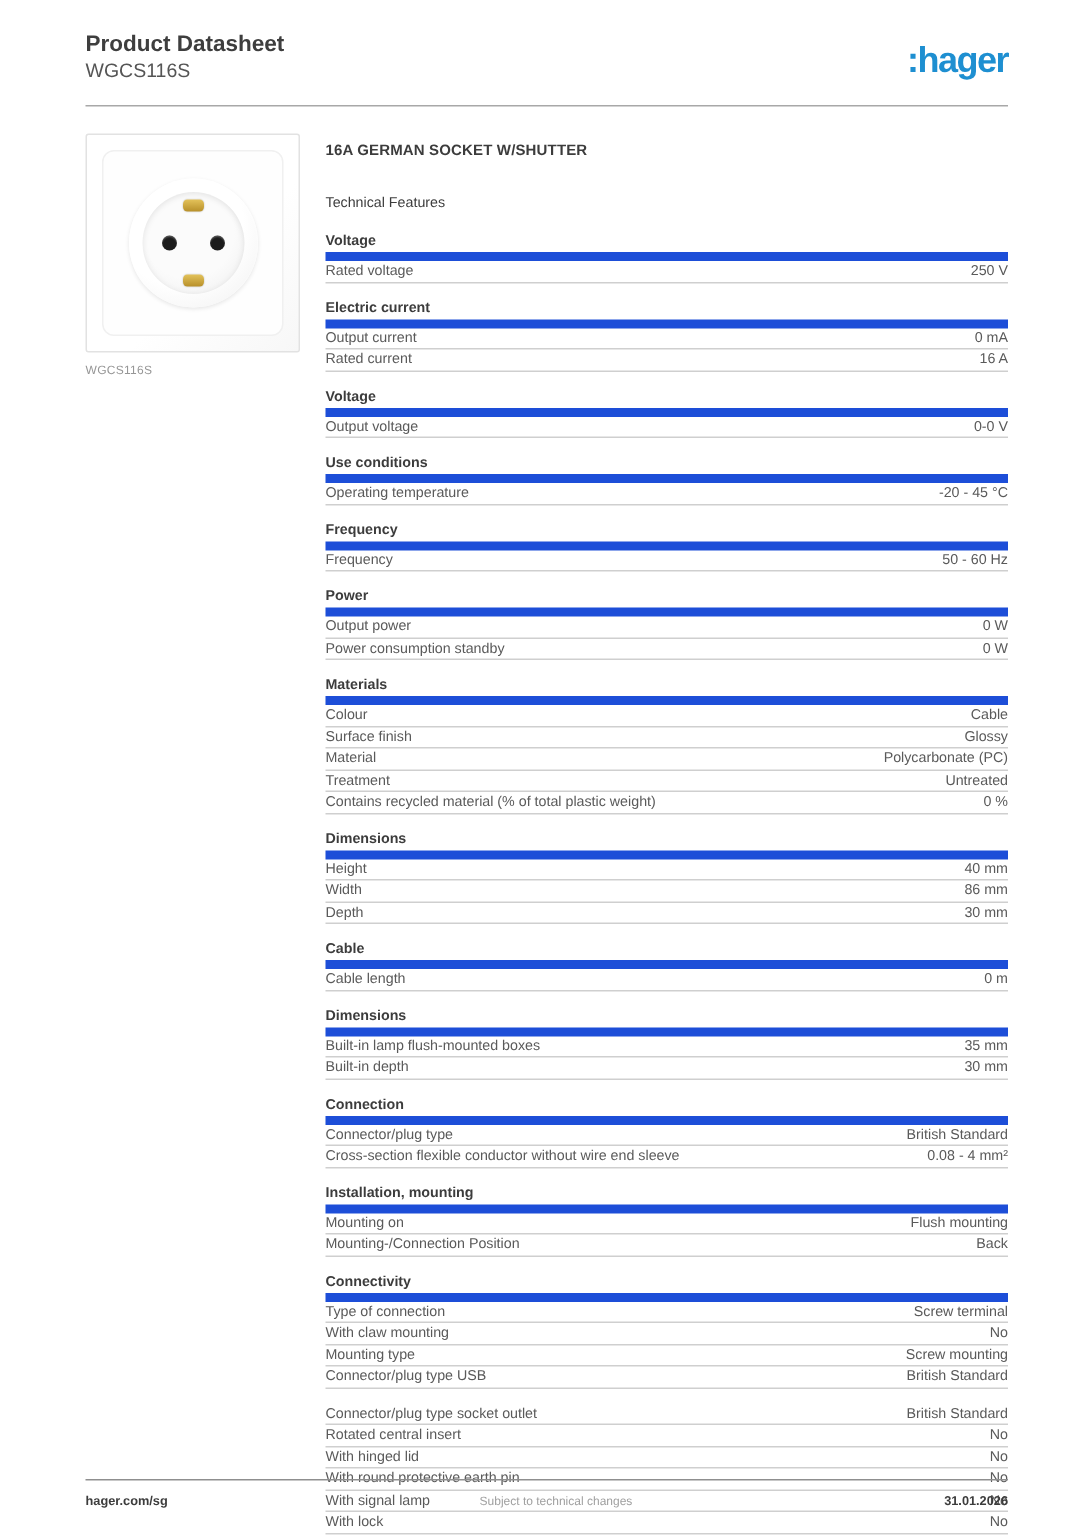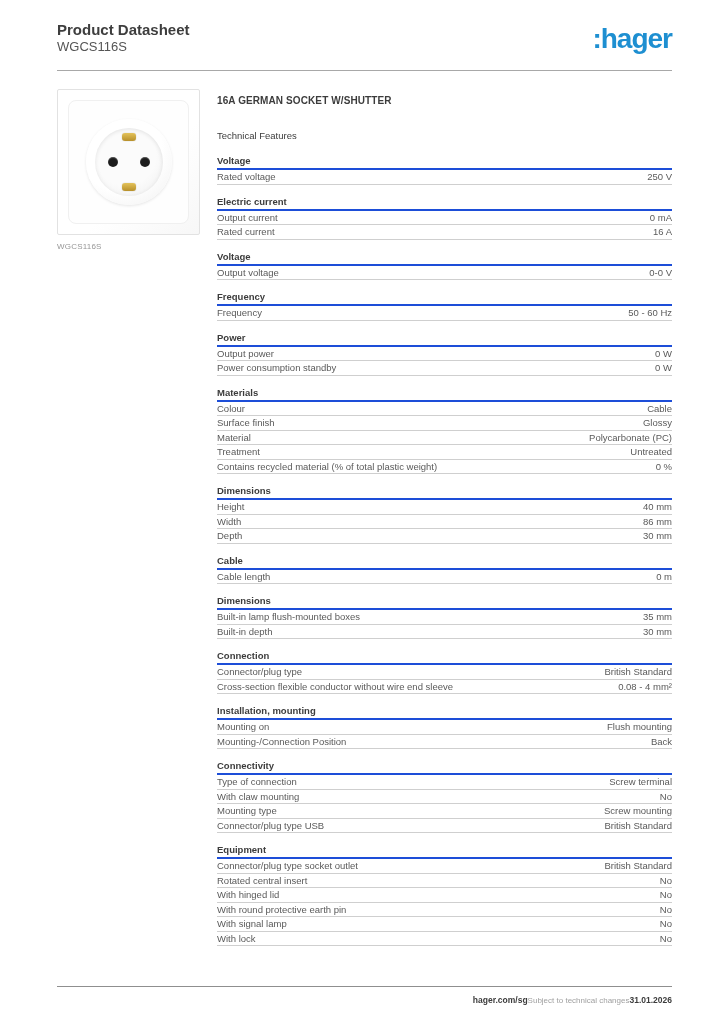--- a/index.html
+++ b/index.html
@@ -6,24 +6,24 @@
   html, body { width: 724px; height: 1024px; background: #ffffff; }
   body {
     font-family: "Liberation Sans", sans-serif;
     color: #4a4a4a;
     position: relative;
     overflow: hidden;
   }
   .page { position: absolute; left: 57px; right: 52px; top: 0; bottom: 0; }
 
   
-  .header { display: flex; justify-content: space-between; align-items: flex-start; padding-top: 20px; }
+  .header { display: flex; justify-content: space-between; align-items: flex-end; padding-top: 20px; }
   .header-title { font-size: 15px; font-weight: bold; color: #3e3e3e; line-height: 19px; }
   .header-subtitle { font-size: 13px; color: #555555; line-height: 16px; }
-  .logo { font-size: 28px; font-weight: bold; letter-spacing: -1px; margin-top: 5px; line-height: 28px; }
+  .logo { font-size: 24px; font-weight: bold; letter-spacing: -1px; margin-top: 5px; line-height: 28px; }
   .header-rule { border: none; border-top: 1px solid #a8a8a8; margin-top: 15px; }
 
   
   .main { display: flex; margin-top: 18px; }
   .left-col { width: 143px; flex: 0 0 143px; margin-right: 17px; }
   .right-col { flex: 1; min-width: 0; }
 
   
   .product-image {
     width: 143px; height: 146px;
@@ -65,35 +65,35 @@
   .image-caption { font-size: 8px; color: #969696; margin-top: 7px; letter-spacing: 0.2px; }
 
   
   .product-name { font-size: 10px; font-weight: bold; color: #3c3c3c; margin-top: 6px; letter-spacing: 0.1px; }
   .features-heading { font-size: 9.5px; font-weight: normal; color: #3c3c3c; margin-top: 24px; margin-bottom: 13px; }
 
   .section { margin-bottom: 10px; }
   .section-title {
     font-size: 9.5px; font-weight: bold; color: #3c3c3c;
     line-height: 10px; padding: 2px 0 2px;
-    border-bottom: 2px solid #1d4ed8;
+    border-bottom: 6px solid #1d4ed8;
   }
   .spec-row {
     display: flex; justify-content: space-between; align-items: baseline;
     font-size: 9.5px; color: #5a5a5a;
     line-height: 10px; padding: 2px 0 1.5px;
     border-bottom: 1px solid #cfcfcf;
   }
   .spec-label { text-align: center; padding-right: 10px; }
   .spec-value { text-align: right; white-space: nowrap; }
 
   
   .footer { position: absolute; left: 0; right: 0; top: 986px; }
   .footer-rule { border: none; border-top: 1px solid #8f8f8f; }
-  .footer-row { display: flex; justify-content: flex-end; align-items: baseline; margin-top: 8px; font-size: 8.5px; }
+  .footer-row { display: flex; justify-content: space-between; align-items: baseline; margin-top: 8px; font-size: 8.5px; }
   .footer-left, .footer-right { font-weight: bold; color: #3c3c3c; }
   .footer-center { color: #a0a0a0; font-size: 8px; }
 </style>
 </head>
 <body>
 
 <div class="page">
 
   <div class="header">
     <div>
@@ -144,20 +144,27 @@
             </div>
           </div>
           <div class="section">
             <div class="section-title">Voltage</div>
             <div class="spec-row">
               <span class="spec-label">Output voltage</span>
               <span class="spec-value">0-0 V</span>
             </div>
           </div>
           <div class="section">
+            <div class="section-title">Use conditions</div>
+            <div class="spec-row">
+              <span class="spec-label">Operating temperature</span>
+              <span class="spec-value">-20 - 45 °C</span>
+            </div>
+          </div>
+          <div class="section">
             <div class="section-title">Frequency</div>
             <div class="spec-row">
               <span class="spec-label">Frequency</span>
               <span class="spec-value">50 - 60 Hz</span>
             </div>
           </div>
           <div class="section">
             <div class="section-title">Power</div>
             <div class="spec-row">
               <span class="spec-label">Output power</span>
@@ -259,21 +266,20 @@
             <div class="spec-row">
               <span class="spec-label">Mounting type</span>
               <span class="spec-value">Screw mounting</span>
             </div>
             <div class="spec-row">
               <span class="spec-label">Connector/plug type USB</span>
               <span class="spec-value">British Standard</span>
             </div>
           </div>
           <div class="section">
-            <div class="section-title">Equipment</div>
             <div class="spec-row">
               <span class="spec-label">Connector/plug type socket outlet</span>
               <span class="spec-value">British Standard</span>
             </div>
             <div class="spec-row">
               <span class="spec-label">Rotated central insert</span>
               <span class="spec-value">No</span>
             </div>
             <div class="spec-row">
               <span class="spec-label">With hinged lid</span>

